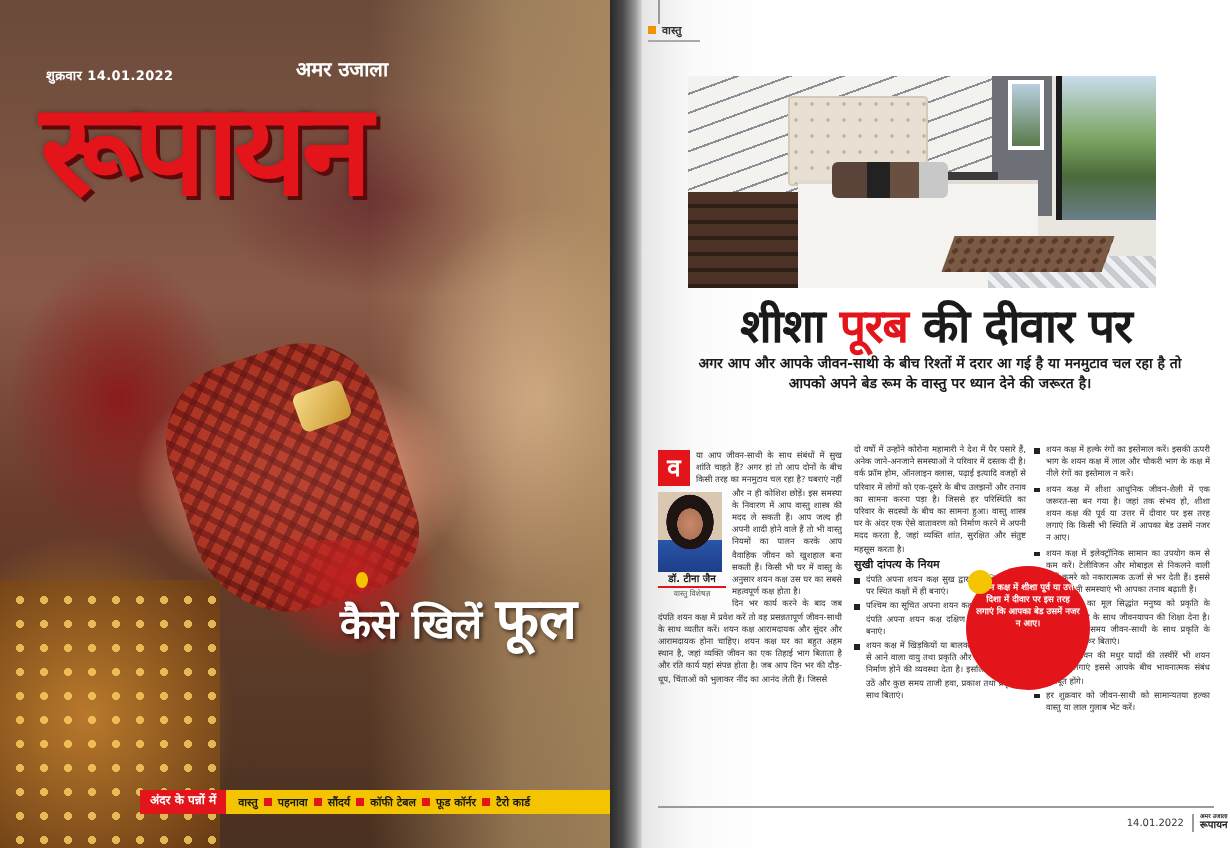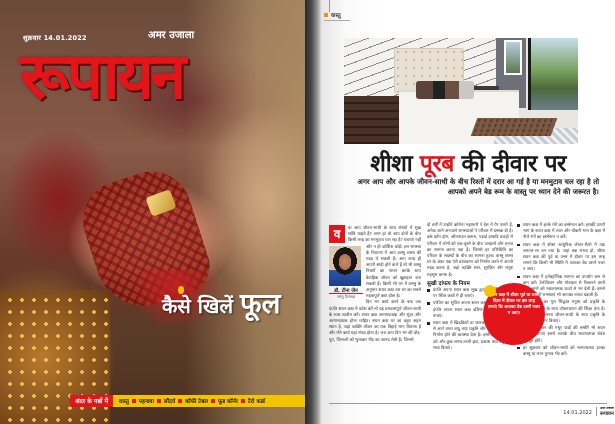--- a/index.html
+++ b/index.html
@@ -56,21 +56,21 @@
     position: absolute; left: 20px; top: 36px; width: 185px; height: 80px;
     font-family: "DejaVu Serif", serif; font-weight: bold; font-size: 64px; line-height: 80px;
     color: #e3151b; letter-spacing: -3px;
     text-shadow: 2px 2px 0 #5a0a0a, 0 0 3px rgba(0,0,0,0.3);
   }
   .cover-headline {
     position: absolute; left: 162px; top: 290px; width: 140px; color: #fff; font-weight: bold;
     font-family: "DejaVu Sans", sans-serif; text-shadow: 1px 1px 2px rgba(0,0,0,0.6);
   }
   .cover-headline .line1 { font-size: 30px; line-height: 36px; display: block; }
-  .cover-headline .line2 { font-size: 20px; line-height: 28px; display: block; }
+  .cover-headline .line2 { font-size: 20px; line-height: 40px; display: block; margin-left: 8px; }
   .cover-headline .line2 .big { font-size: 28px; }
   .cover-headline .dot {
     position: absolute; left: 16px; top: -4px; width: 6px; height: 8px; background: #f5c400; border-radius: 50%;
   }
   .cover-inside {
     position: absolute; left: 70px; top: 395px; width: 235px; height: 12px;
     display: flex; align-items: center;
   }
   .cover-inside .label {
     background: #e3151b; color: #fff; font-size: 6px; font-weight: bold; padding: 0 5px; height: 12px; line-height: 12px;
@@ -154,21 +154,21 @@
     background: repeating-linear-gradient(45deg, #c8ccd0 0 3px, #eef0f2 3px 6px);
   }
 
   .headline {
     position: absolute; left: 0; top: 146px; width: 294px; text-align: center;
     font-size: 23px; font-weight: bold; color: #1a1a1a; font-family: "DejaVu Sans", sans-serif;
     letter-spacing: -0.5px;
   }
   .headline .accent { color: #e3151b; }
   .deck {
-    position: absolute; left: 20px; top: 177px; width: 258px; text-align: right;
+    position: absolute; left: 20px; top: 177px; width: 258px; text-align: center;
     font-size: 7px; line-height: 10px; color: #1a1a1a; font-weight: bold;
   }
 
   .body-col {
     position: absolute; font-size: 4.2px; line-height: 6.2px; color: #333; text-align: justify;
     font-family: "DejaVu Sans", sans-serif; overflow: hidden;
   }
   .col1 { left: 8px; top: 225px; width: 92px; height: 165px; }
   .col2 { left: 106px; top: 222px; width: 86px; height: 168px; }
   .col3 { left: 196px; top: 222px; width: 88px; height: 168px; }

